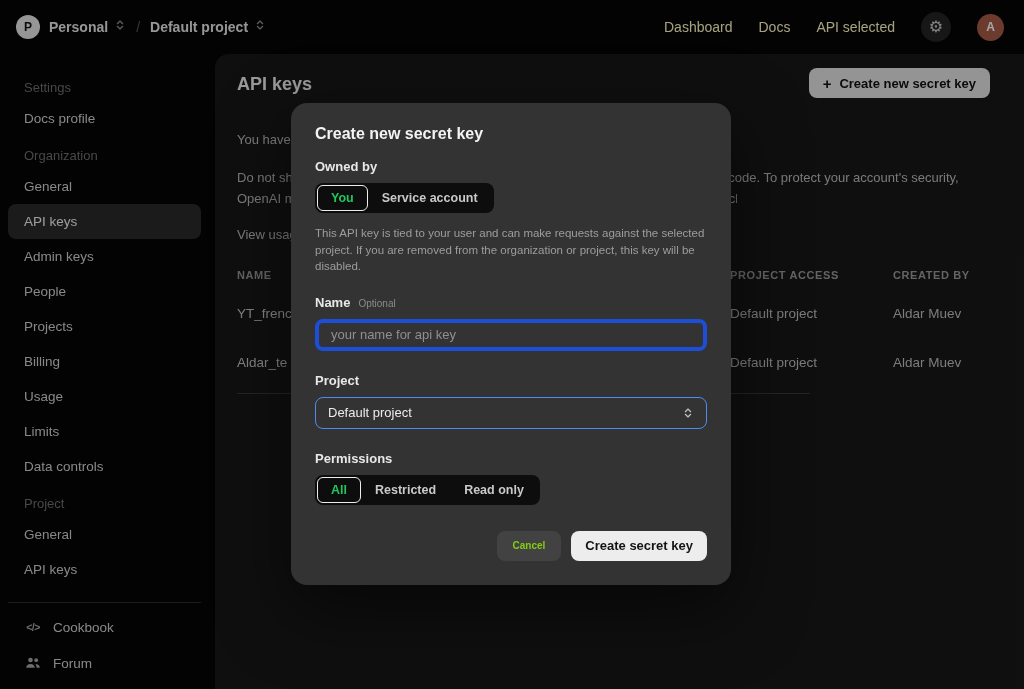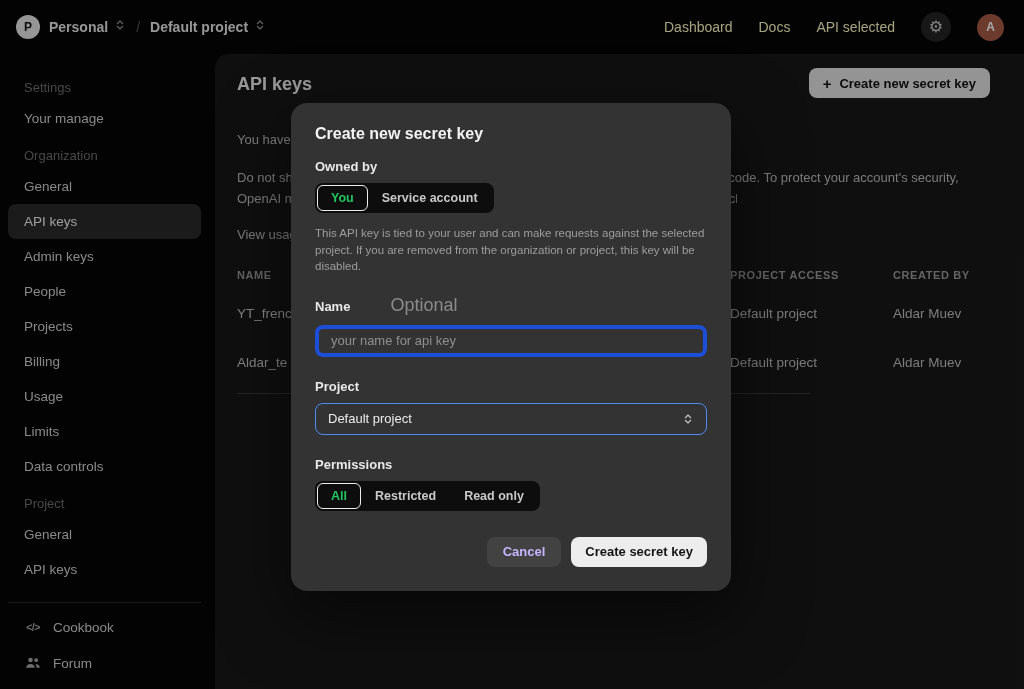--- a/index.html
+++ b/index.html
@@ -102,37 +102,37 @@
     padding:2px; margin-top:9px;
   }
   .seg {
     border:1px solid transparent; background:transparent; color:#c9c9c9;
     font-size:12.5px; font-weight:600; padding:5px 13px; border-radius:6px;
     font-family:inherit; cursor:pointer; white-space:nowrap;
   }
   .seg.selected { border-color:#ededed; color:#22c55e;border-radius:6px; }
   .modal-desc { margin:12px 0 0; font-size:11.5px; line-height:16.5px; color:#9d9d9d; }
   .label-row { display:flex; align-items:baseline; gap:8px; }
-  .optional { font-size:18px; color:#8b8b8b; font-weight:400;margin-left:32px; }
+  .optional { font-size:10px; color:#8b8b8b; font-weight:400; }
   .text-input {
     margin-top:9px; width:100%; height:32px; background:transparent;
     border:4px solid #1d4ed8; border-radius:8px; color:#ececec; font-size:13px;
     padding:0 12px; font-family:inherit; outline:none;
   }
   .text-input::placeholder { color:#8f8f8f; }
   .select {
     margin-top:9px; height:32px; border:1.5px solid #4f8bf0; border-radius:8px;
     display:flex; align-items:center; justify-content:space-between; padding:0 12px;
     font-size:13px; color:#ececec; background:#333333; cursor:pointer;
   }
   .select .chevrons { color:#bdbdbd; }
   .modal-actions { display:flex; justify-content:flex-end; gap:10px; margin-top:26px; }
   .btn-secondary {
-    background:#424242; color:#c4b5fd; border:none; border-radius:8px; height:30px;
-    padding:0 16px; font-size:13px; font-weight:600; font-family:inherit; cursor:pointer;
+    background:#424242; color:#84cc16; border:none; border-radius:8px; height:30px;
+    padding:0 16px; font-size:10px; font-weight:600; font-family:inherit; cursor:pointer;
   }
   .btn-primary {
     background:#ededed; color:#141414; border:none; border-radius:8px; height:30px;
     padding:0 14px; font-size:13px; font-weight:600; font-family:inherit; cursor:pointer;
   }
 </style>
 </head>
 <body>
 
 <div class="page">
@@ -164,21 +164,21 @@
       <a class="header-link">API selected</a>
       <div class="gear-btn">
         <span class="gear-glyph">⚙</span>
       </div>
       <div class="user-avatar">A</div>
     </nav>
   </header>
 
   <aside class="sidebar">
     <div class="nav-section">Settings</div>
-    <div class="nav-item">Your manage</div>
+    <div class="nav-item">Docs profile</div>
     <div class="nav-section">Organization</div>
     <div class="nav-item">General</div>
     <div class="nav-item active">API keys</div>
     <div class="nav-item">Admin keys</div>
     <div class="nav-item">People</div>
     <div class="nav-item">Projects</div>
     <div class="nav-item">Billing</div>
     <div class="nav-item">Usage</div>
     <div class="nav-item">Limits</div>
     <div class="nav-item">Data controls</div>

